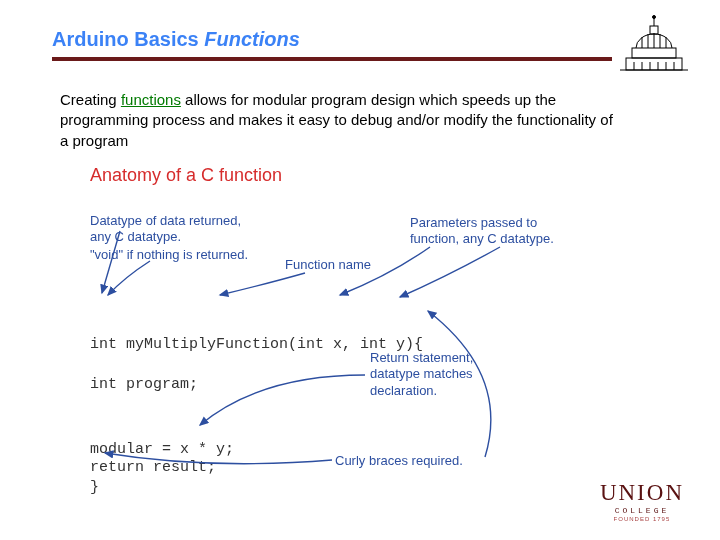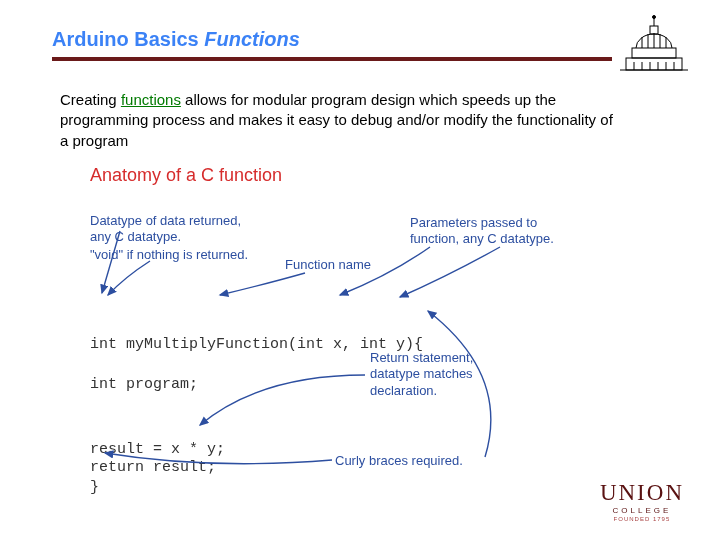--- a/index.html
+++ b/index.html
@@ -89,21 +89,21 @@
     text-align: center;
   }
   .footer-logo .u {
     font-family: "Times New Roman", serif;
     font-size: 23px;
     letter-spacing: 2px;
     color: #5a1212;
     font-weight: 400;
   }
   .footer-logo .c {
-    font-family: Liberation Sans, sans-serif;
+    font-family: Liberation Mono, monospace;
     font-size: 8px;
     letter-spacing: 3px;
     color: #5a1212;
   }
   .footer-logo .f {
     font-size: 6px;
     color: #aa4444;
     letter-spacing: 1px;
     margin-top: 1px;
   }
@@ -162,21 +162,21 @@
   </div>
   <div class="dlabel" style="top:185px;left:280px;">
     <span>Return statement,</span><br>
     <span>datatype matches</span><br>
     <span>declaration.</span>
   </div>
   <div class="dlabel" style="top:288px;left:245px;">Curly braces required.</div>
 
   <div class="code" style="top:135px;left:0;">int myMultiplyFunction(int x, int y){</div>
   <div class="code" style="top:175px;left:0;">int program;</div>
-  <div class="code" style="top:240px;left:0;">result = x * y;</div>
+  <div class="code" style="top:240px;left:0;">modular = x * y;</div>
   <div class="code" style="top:258px;left:0;">return result;</div>
   <div class="code" style="top:278px;left:0;">}</div>
 
   <svg class="arrows">
     <defs>
       <marker id="ah" markerWidth="8" markerHeight="8" refX="6" refY="3" orient="auto">
         <path d="M0,0 L7,3 L0,6 Z" fill="#2d4fa0"></path>
       </marker>
     </defs>
     <g stroke="#2d4fa0" stroke-width="1.4" fill="none" marker-end="url(#ah)">

